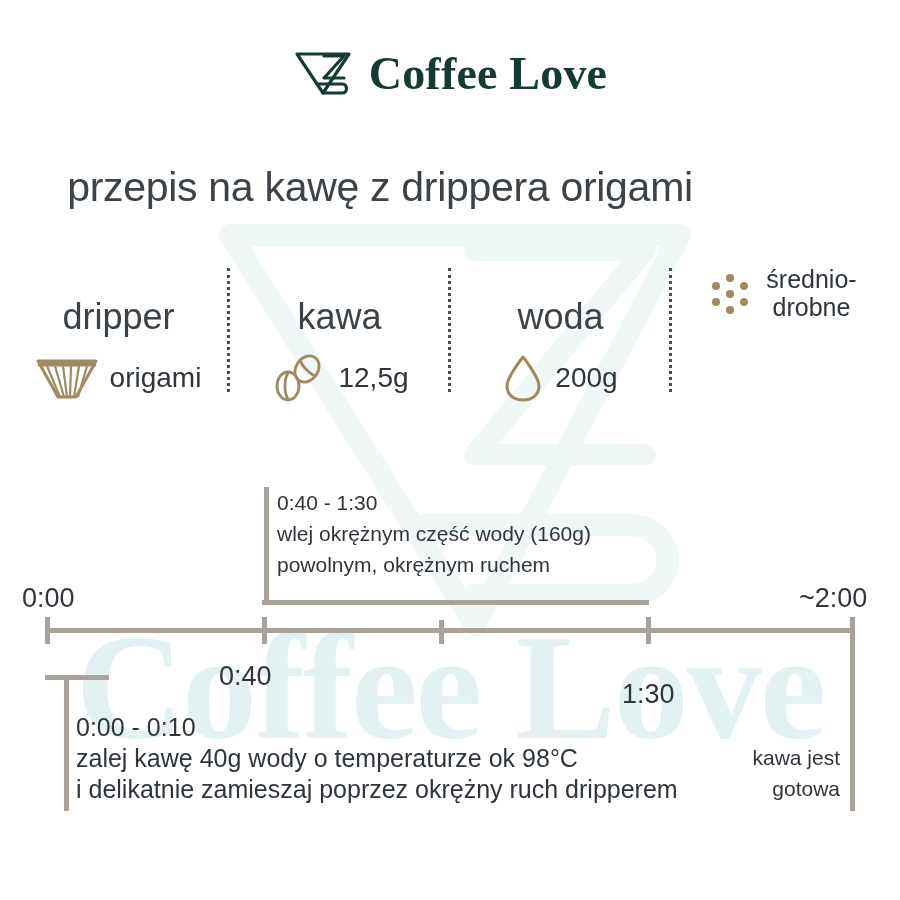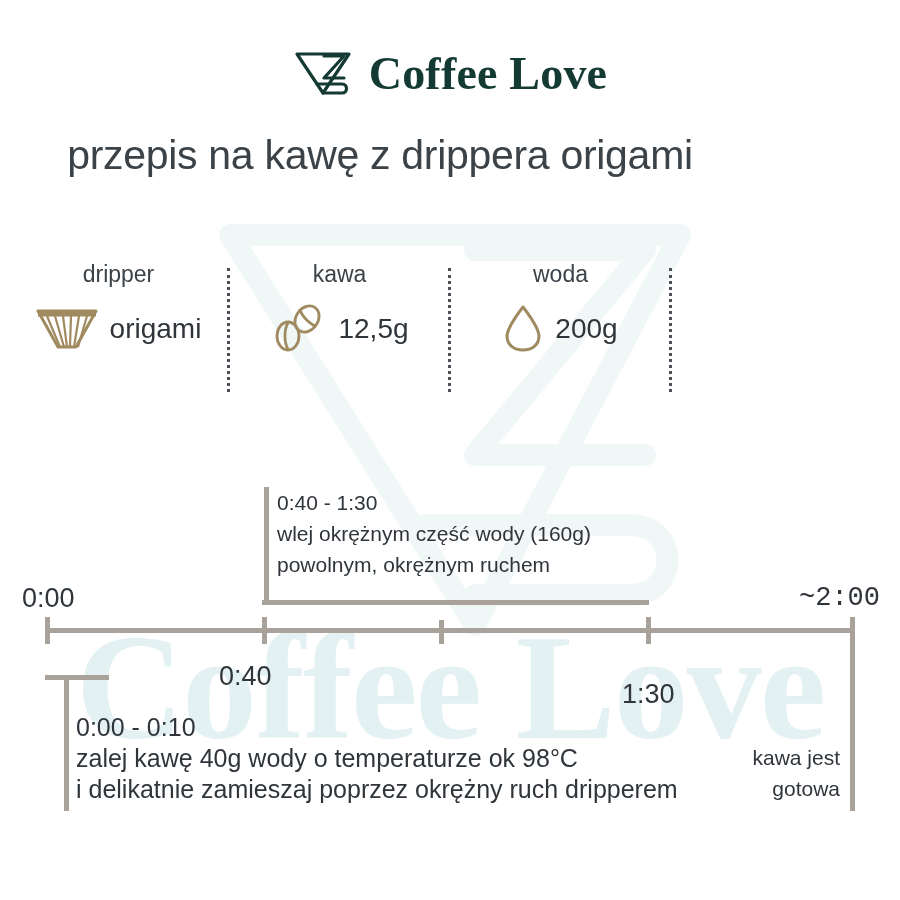--- a/index.html
+++ b/index.html
@@ -38,21 +38,21 @@
     display:flex;align-items:center;justify-content:center;gap:14px;
   }
   .brand-name{
     font-family:"Liberation Serif", serif;
     font-size:46px;font-weight:700;color:#143b33;
     letter-spacing:.2px;line-height:1;
   }
 
   
   .title{
-    position:absolute;left:0;top:132px;width:760px;
+    position:absolute;left:0;top:164px;width:760px;
     text-align:center;
     font-size:41px;font-weight:400;color:#3b4248;
     letter-spacing:-.3px;
     white-space:nowrap;
   }
 
   
   .specs{
     position:absolute;left:8px;top:262px;width:884px;height:136px;
     display:flex;align-items:flex-start;
@@ -61,22 +61,22 @@
     flex:1 1 0;
     position:relative;
     display:flex;flex-direction:column;align-items:center;
   }
   .spec + .spec::before{
     content:"";position:absolute;left:-2px;top:6px;
     width:0;height:124px;
     border-left:3px dotted #4a4f55;
   }
   .spec-label{
-    font-size:23px;font-weight:400;color:#3b4248;line-height:1.1;
-    margin-bottom:10px;white-space:nowrap;
+    font-size:36px;font-weight:400;color:#3b4248;line-height:1.1;
+    margin-bottom:10px;white-space:nowrap;margin-top:35px;
   }
   .spec-body{
     display:flex;align-items:center;justify-content:center;gap:12px;
     min-height:62px;
   }
   .spec-value{
     font-size:28px;color:#2f353a;line-height:1.12;white-space:nowrap;
   }
   .spec-value.two-line{text-align:center;font-size:25px;}
   .spec-icon{display:block;flex:0 0 auto;}
@@ -191,20 +191,35 @@
       <div class="spec-label">woda</div>
       <div class="spec-body">
         <svg class="spec-icon" width="40" height="50" viewBox="0 0 40 50" fill="none" xmlns="http://www.w3.org/2000/svg">
           <path d="M20 4 C20 4 4 24 4 33 C4 42 11 47 20 47 C29 47 36 42 36 33 C36 24 20 4 20 4 Z" stroke="#a08a5f" stroke-width="3" fill="none" stroke-linejoin="round"></path>
         </svg>
         <div class="spec-value">200g</div>
       </div>
     </div>
 
     <div class="spec">
+      <div class="spec-body">
+        <svg class="spec-icon" width="48" height="48" viewBox="0 0 48 48" fill="#a08a5f" xmlns="http://www.w3.org/2000/svg">
+          <circle cx="24" cy="9" r="4"></circle>
+          <circle cx="10" cy="17" r="4"></circle>
+          <circle cx="38" cy="17" r="4"></circle>
+          <circle cx="24" cy="25" r="4"></circle>
+          <circle cx="10" cy="33" r="4"></circle>
+          <circle cx="38" cy="33" r="4"></circle>
+          <circle cx="24" cy="41" r="4"></circle>
+        </svg>
+        <div class="spec-value two-line">
+          <div>średnio-</div>
+          <div>drobne</div>
+        </div>
+      </div>
     </div>
 
   </div>
 
   <div class="timeline layer">
 
     <div class="step2-text">
       <div>0:40 - 1:30</div>
       <div>wlej okrężnym część wody (160g)</div>
       <div>powolnym, okrężnym ruchem</div>
@@ -216,21 +231,21 @@
     <div class="tl-axis"></div>
     <div class="tl-endbar"></div>
 
     <div class="tick" style="left:262px;top:617px;height:27px;"></div>
     <div class="tick" style="left:439px;top:620px;height:24px;"></div>
     <div class="tick" style="left:646px;top:617px;height:27px;"></div>
 
     <div class="tl-time" style="left:22px;top:583px;">0:00</div>
     <div class="tl-time" style="left:219px;top:661px;">0:40</div>
     <div class="tl-time" style="left:622px;top:661px;margin-top:18px;">1:30</div>
-    <div class="tl-time" style="left:799px;top:583px;font-family:Liberation Mono, monospace;">~2:00</div>
+    <div class="tl-time" style="left:799px;top:583px;">~2:00</div>
 
     <div class="span1-bar"></div>
     <div class="span1-stem"></div>
     <div class="step1-text">
       <div>0:00 - 0:10</div>
       <div>zalej kawę 40g wody o temperaturze ok 98°C</div>
       <div>i delikatnie zamieszaj poprzez okrężny ruch dripperem</div>
     </div>
 
     <div class="final-text">

